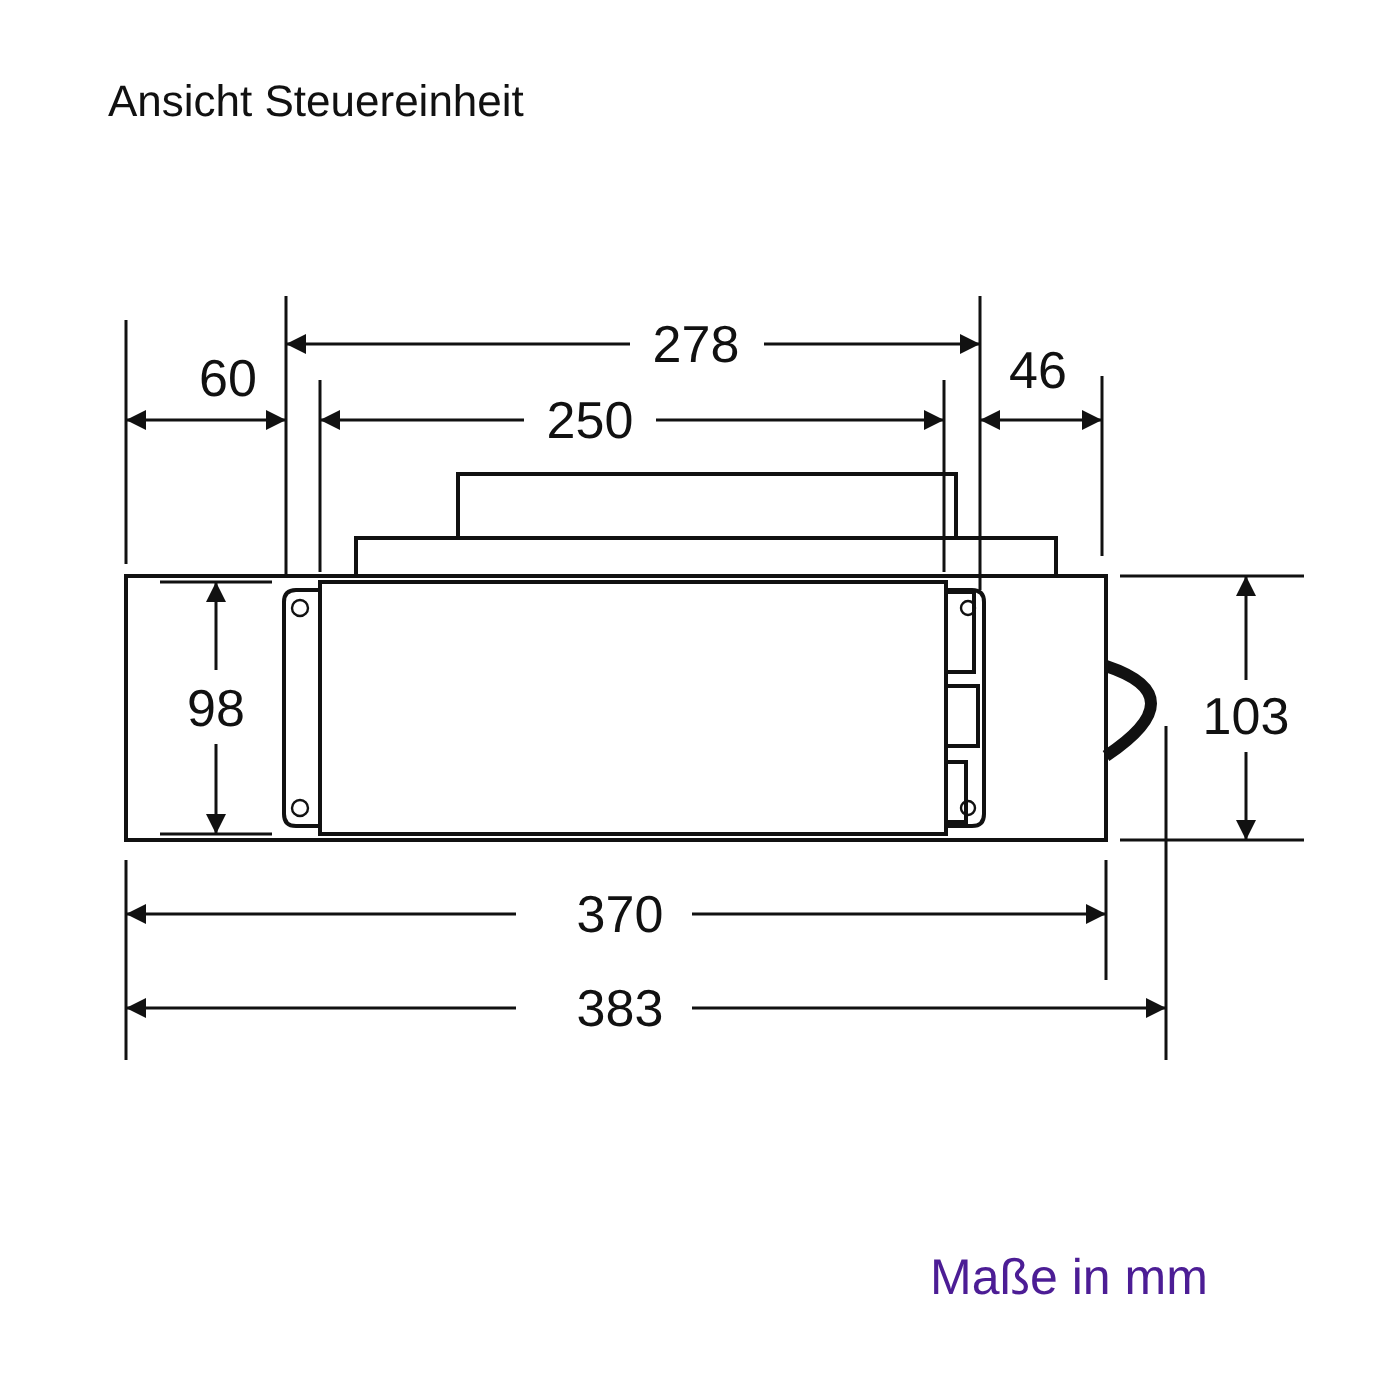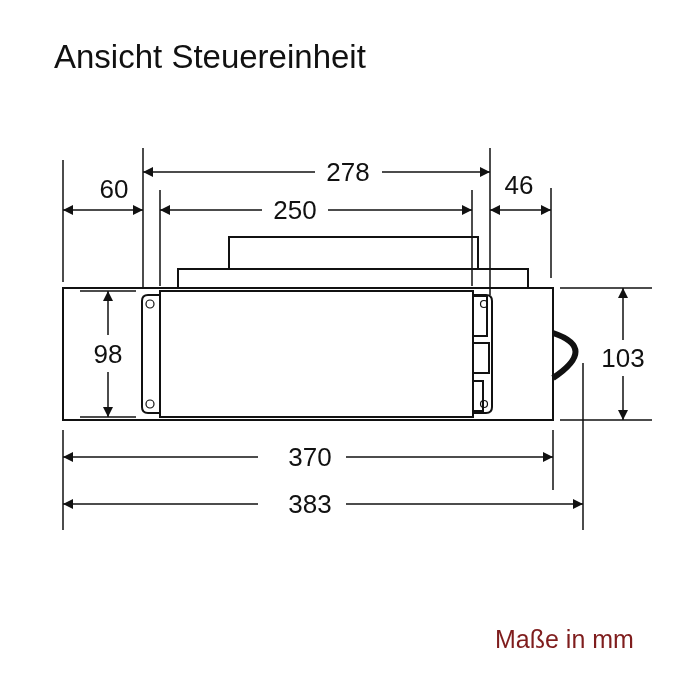--- a/index.html
+++ b/index.html
@@ -1,18 +1,18 @@
 <!DOCTYPE html>
 <html><head>
   <meta charset="utf-8">
   <style>
     html, body { margin: 0; padding: 0; background: #ffffff; }
     body { width: 700px; height: 700px; position: relative; overflow: hidden; font-family: "Liberation Sans", sans-serif; }
-    .title { position: absolute; left: 54px; top: 38px; font-size: 33px; color: #111; }
-    .units { position: absolute; left: 495px; top: 625px; font-size: 25px; color: #7f1d1d; }
+    .title { position: absolute; left: 54px; top: 38px; font-size: 22px; color: #111; }
+    .units { position: absolute; left: 465px; top: 625px; font-size: 25px; color: #4c1d95; }
     svg { position: absolute; left: 0; top: 0; }
     svg text { font-family: "Liberation Sans", sans-serif; font-size: 26px; fill: #111; }
   </style>
 </head>
 <body>
 
 <div class="title">Ansicht Steuereinheit</div>
 
 <svg width="700" height="700" viewBox="0 0 700 700">
   <defs>

